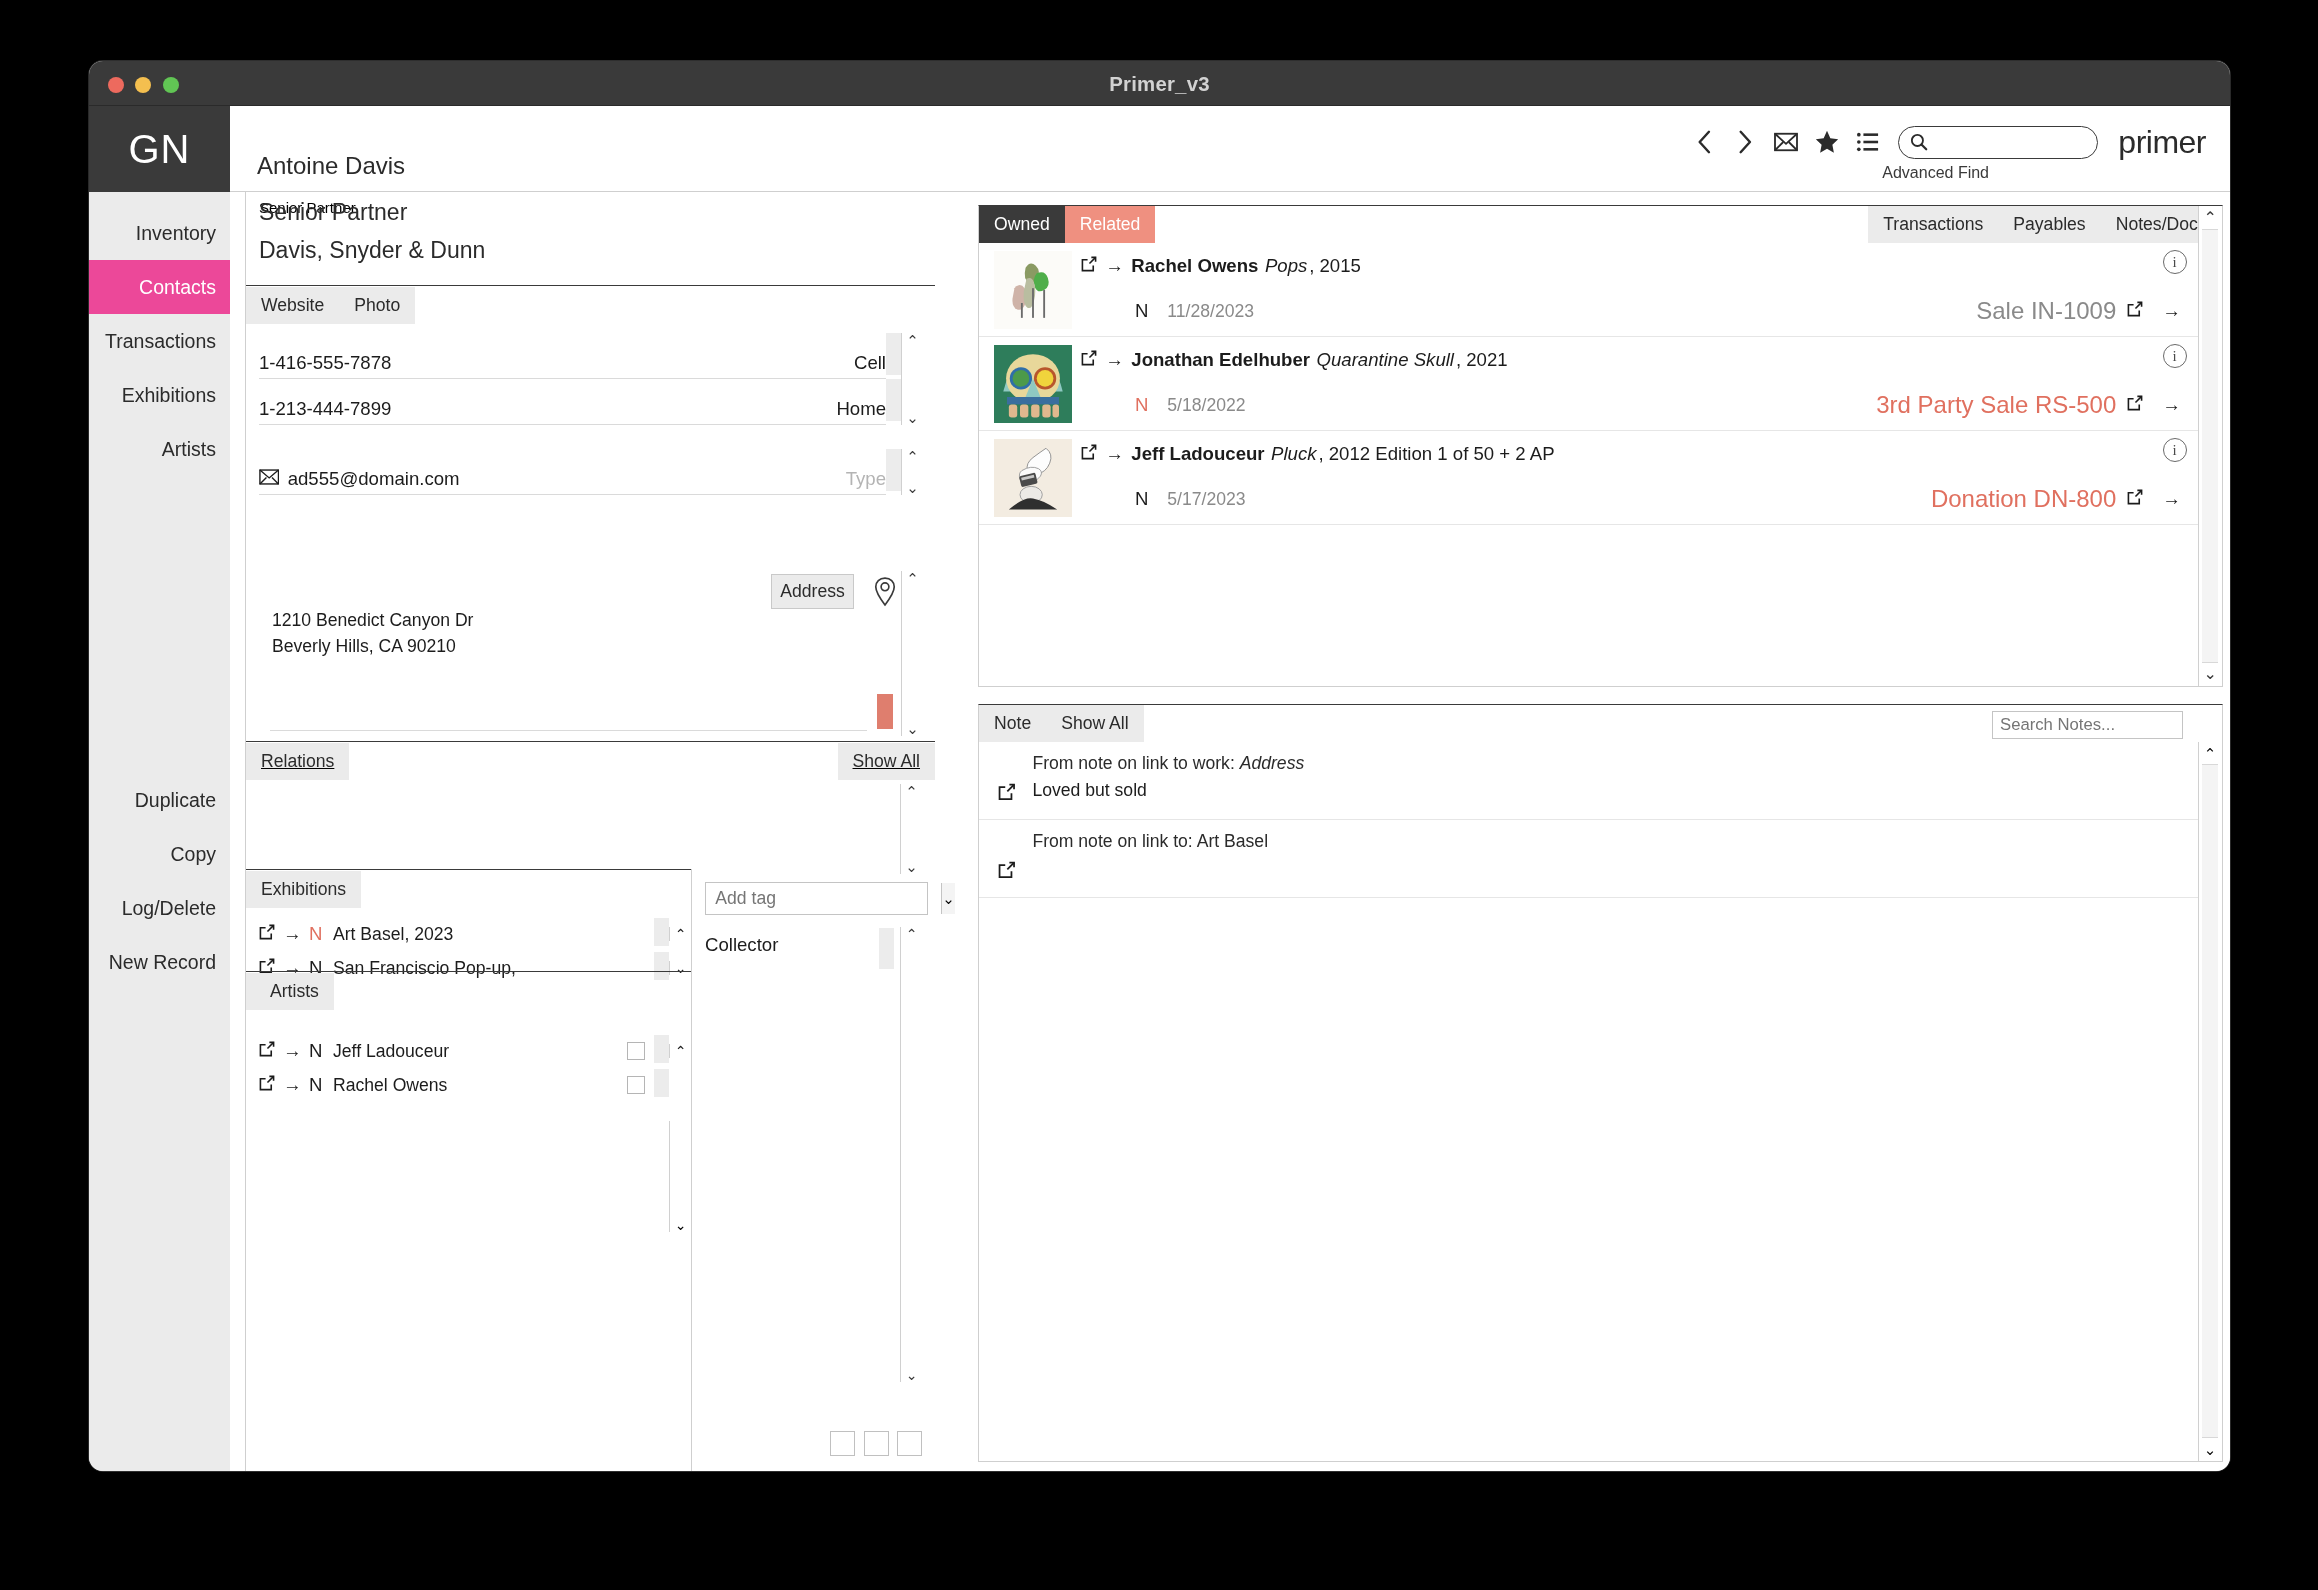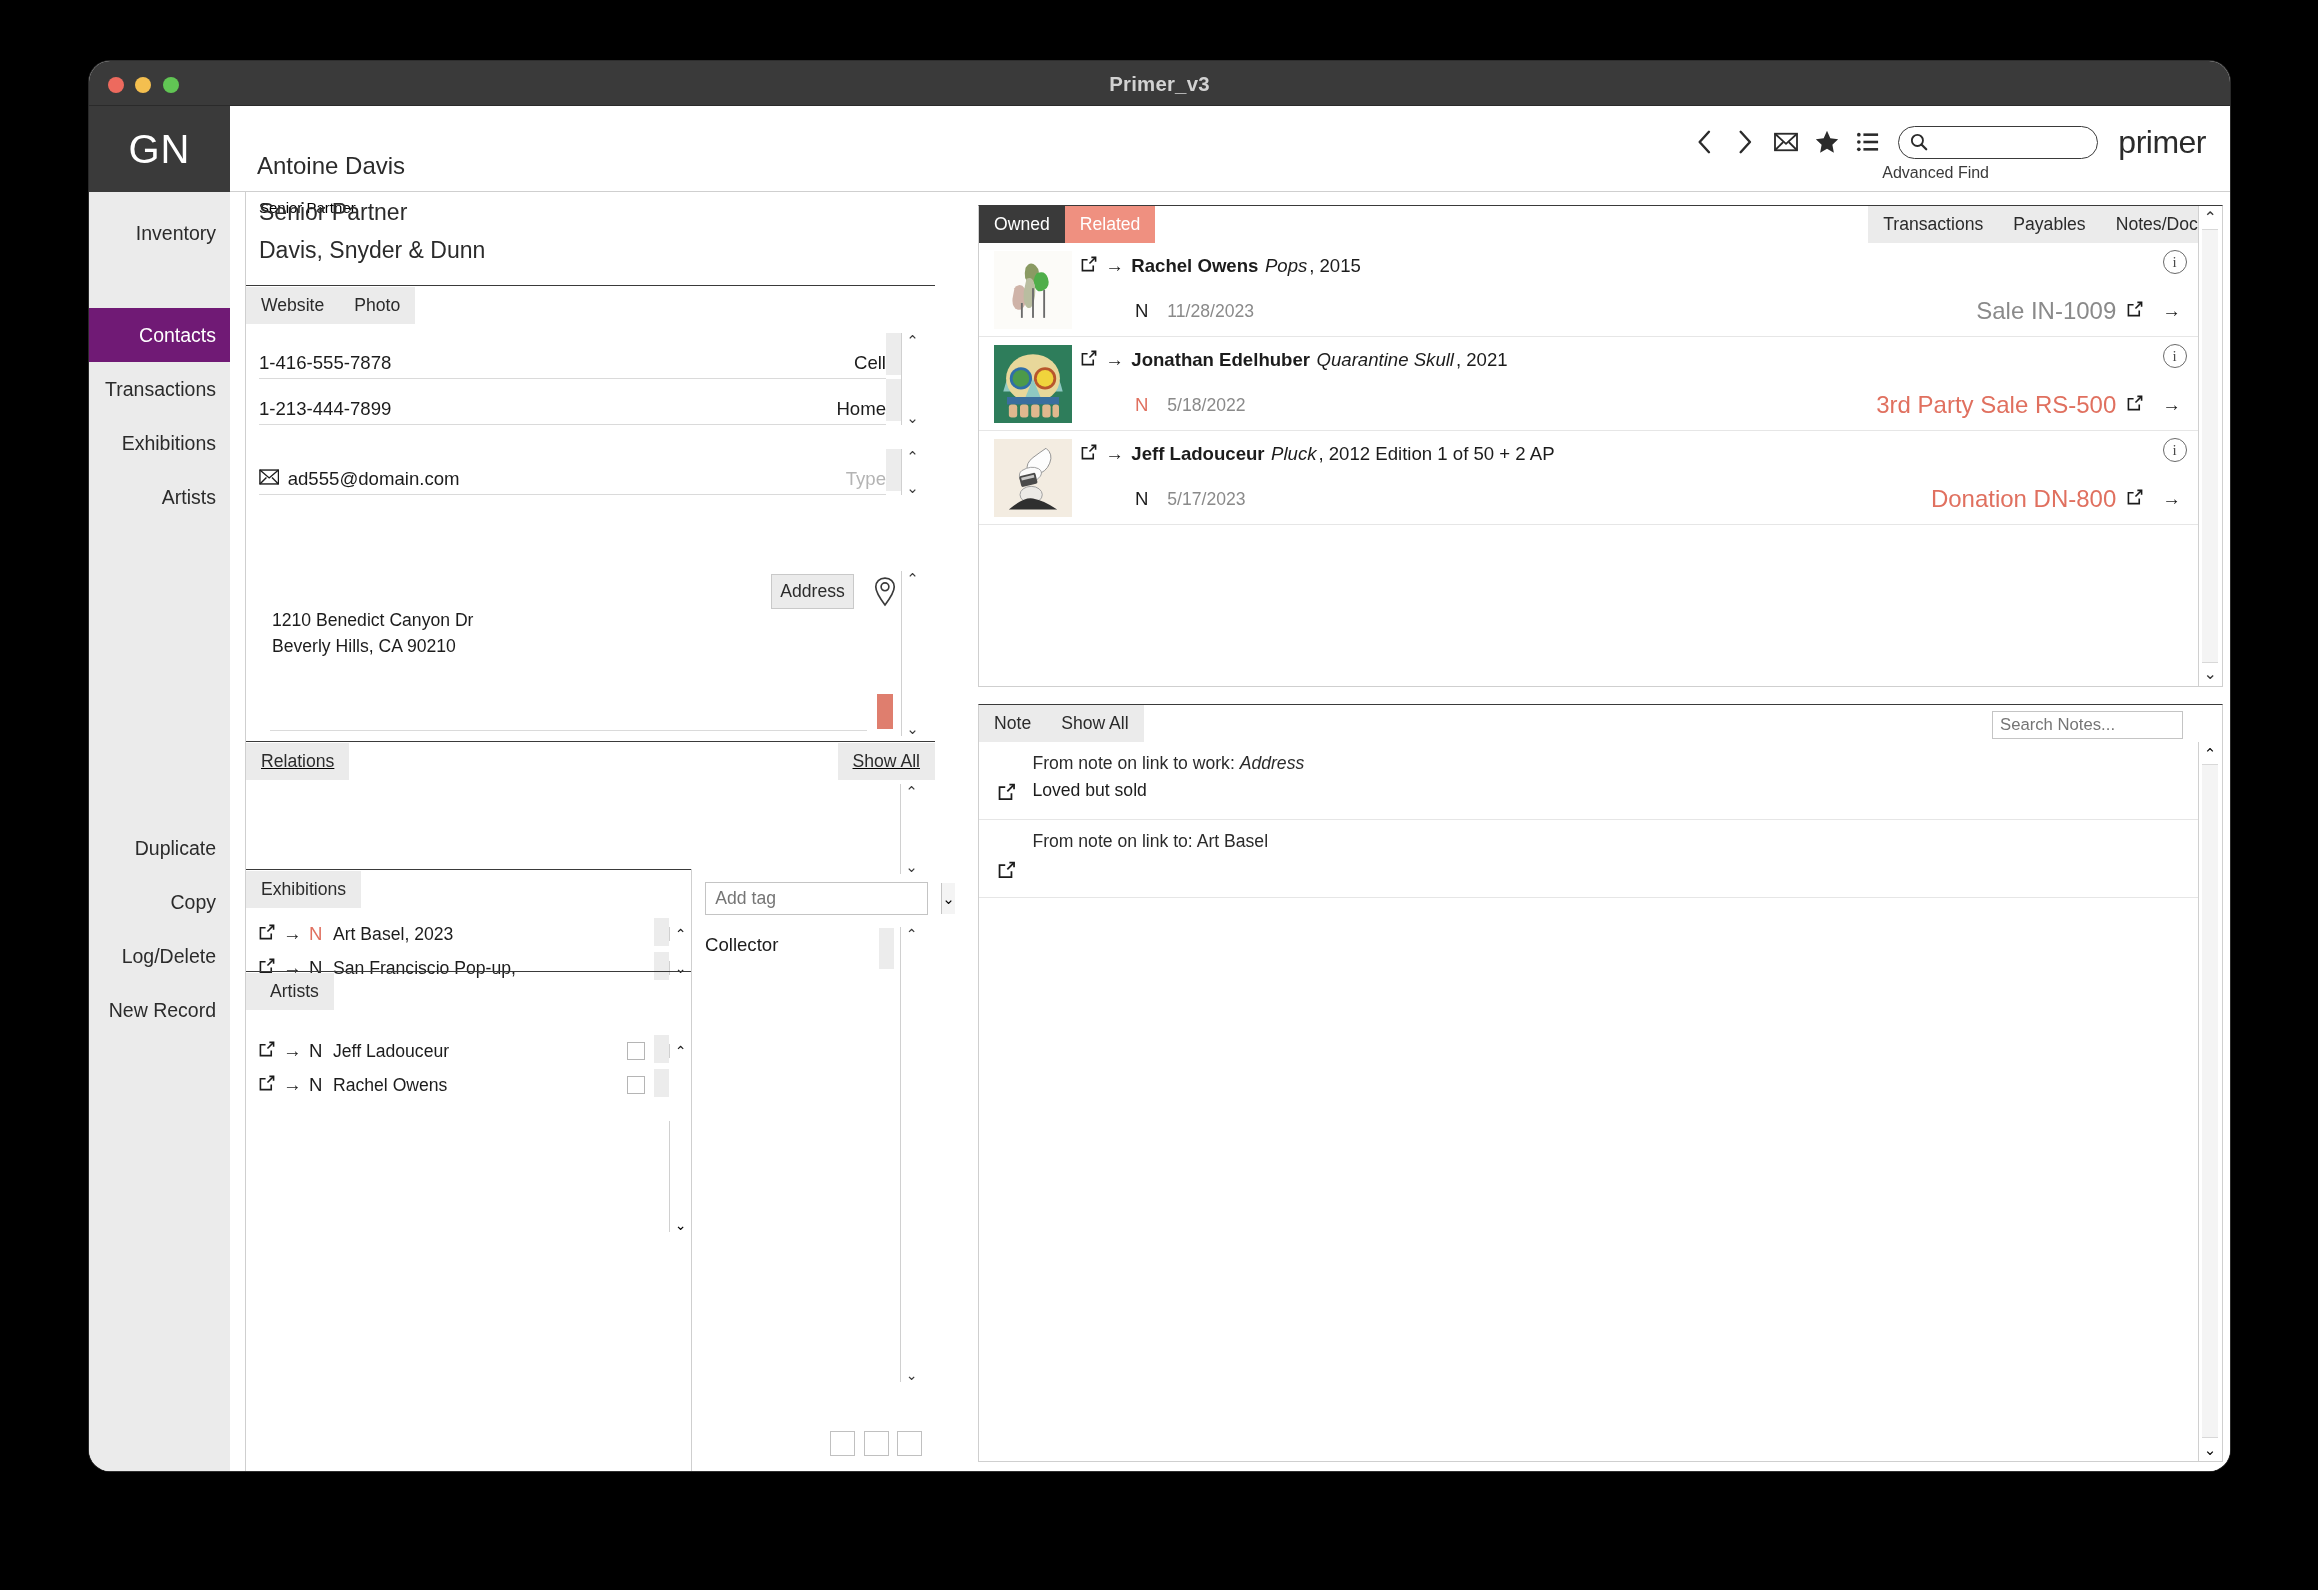--- a/index.html
+++ b/index.html
@@ -9,21 +9,21 @@
     font-family: "Liberation Sans", sans-serif;
     overflow: hidden;
   }
 
   
   #window {
     position: absolute;
     left: 89px; top: 61px;
     width: 2141px; height: 1410px;
     background: #fff;
-    border-radius: 21px;
+    border-radius: 14px;
     overflow: hidden;
     box-shadow: 0 0 0 0.9px #2e2e2e;
   }
   #titlebar {
     position: absolute; left: 0; top: 0;
     width: 100%; height: 45px;
     background: #3a3a3a;
     border-bottom: 0.9px solid #2a2a2a;
   }
   #titlebar .title {
@@ -60,21 +60,21 @@
   }
   .rail-item {
     height: 54px;
     display: flex; align-items: center; justify-content: flex-end;
     padding-right: 14px;
     font-size: 19.5px;
     color: #2b2b2b;
     cursor: pointer;
     white-space: nowrap;
   }
-  .rail-item.active { background: #701a75; color: #fff; margin-top: 48px; }
+  .rail-item.active { background: #ec4899; color: #fff; }
   .rail-top { margin-top: 14px; }
   .rail-spacer { height: 297px; }
   .rail-bottom .rail-item { height: 54px; }
 
   
   #topbar {
     position: absolute; left: 141px; top: 0; right: 0;
     height: 86px;
     background: #fff;
     border-bottom: 0.9px solid #cfcfcf;

